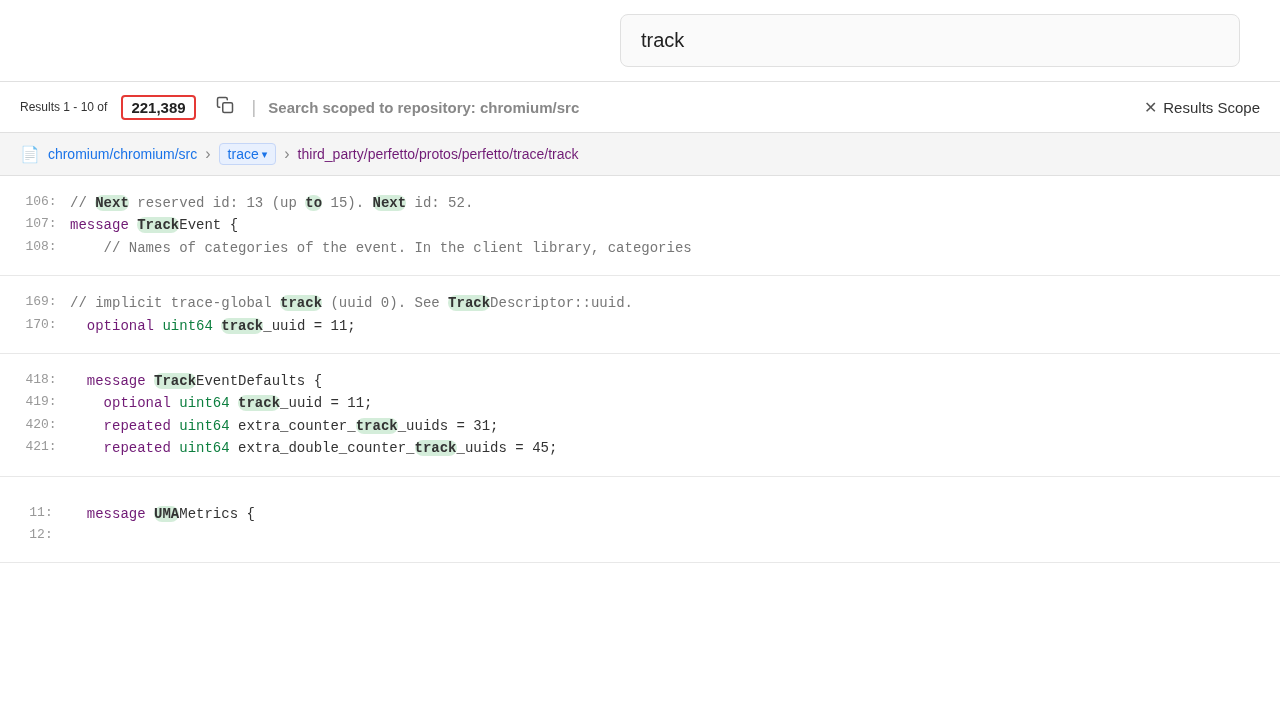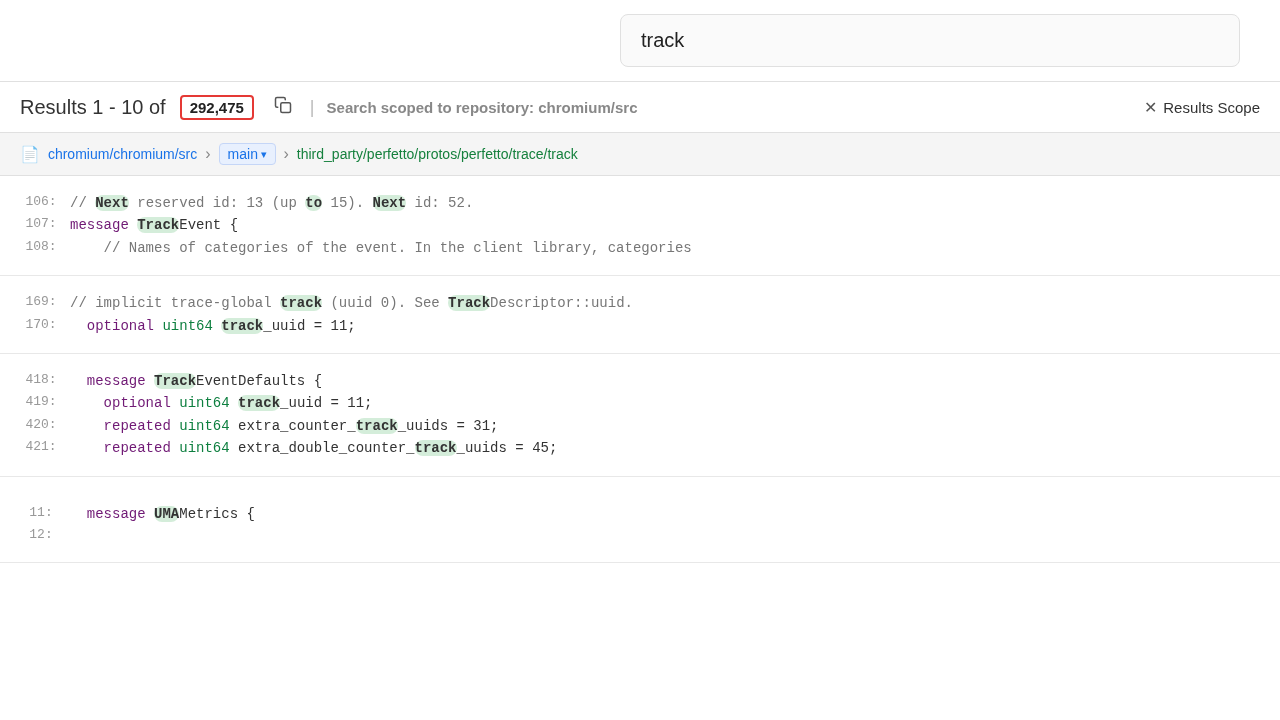--- a/index.html
+++ b/index.html
@@ -33,21 +33,21 @@
     .results-header {
       display: flex;
       align-items: center;
       padding: 12px 20px;
       border-bottom: 1px solid #e0e0e0;
       border-top: 1px solid #e0e0e0;
       gap: 12px;
       background: #fff;
     }
     .results-text {
-      font-size: 20px;
+      font-size: 12px;
       color: #333;
       white-space: nowrap;
     }
     .results-count {
       display: inline-block;
       font-size: 15px;
       font-weight: 600;
       color: #222;
       border: 2px solid #e53935;
       border-radius: 4px;
@@ -121,21 +121,21 @@
       border-radius: 4px;
       padding: 2px 8px;
       font-size: 14px;
       color: #1a73e8;
       cursor: pointer;
     }
     .breadcrumb-branch .chevron {
       font-size: 11px;
     }
     .breadcrumb-path {
-      color: #15803d;
+      color: #701a75;
       font-size: 14px;
     }
 
     
     .code-result {
       border-bottom: 1px solid #e8e8e8;
       padding: 16px 20px;
       font-family: 'Consolas', 'Monaco', 'Courier New', monospace;
       font-size: 14px;
       overflow: hidden;
@@ -169,42 +169,42 @@
   </style>
 </head>
 <body>
 
 <div class="search-bar-container">
   <input class="search-bar" type="text" value="track" style="">
 </div>
 
 <div class="results-header">
   <span class="results-text">Results 1 - 10 of</span>
-  <span class="results-count">292,475</span>
+  <span class="results-count">221,389</span>
   <button class="copy-icon-btn" title="Copy">
     
     <svg width="18" height="18" viewBox="0 0 24 24" fill="none" stroke="#555" stroke-width="2" stroke-linecap="round" stroke-linejoin="round">
       <rect x="9" y="9" width="13" height="13" rx="2" ry="2"></rect>
       <path d="M5 15H4a2 2 0 0 1-2-2V4a2 2 0 0 1 2-2h9a2 2 0 0 1 2 2v1"></path>
     </svg>
   </button>
   <span class="divider">|</span>
   <span class="scope-text">Search scoped to repository: chromium/src</span>
   <button class="remove-scope-btn">
     <span class="x-icon">✕</span>
     <span>Results Scope</span>
   </button>
 </div>
 
 <div class="breadcrumb-bar">
   <span class="breadcrumb-icon">📄</span>
   <a class="breadcrumb-link" href="#">chromium/chromium/src</a>
   <span class="breadcrumb-sep">›</span>
   <span class="breadcrumb-branch">
-    <span>main</span>
+    <span>trace</span>
     <span class="chevron">▾</span>
   </span>
   <span class="breadcrumb-sep">›</span>
   <span class="breadcrumb-path">third_party/perfetto/protos/perfetto/trace/track</span>
 </div>
 
 <div class="code-result">
   <div class="code-line">
     <span class="line-num">106:</span>
     <span class="code-content comment">// <span class="hl">Next</span> reserved id: 13 (up <span class="hl">to</span> 15). <span class="hl">Next</span> id: 52.</span>

